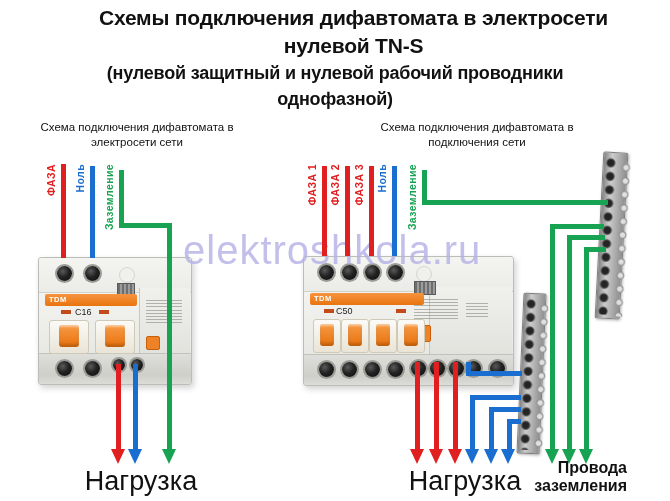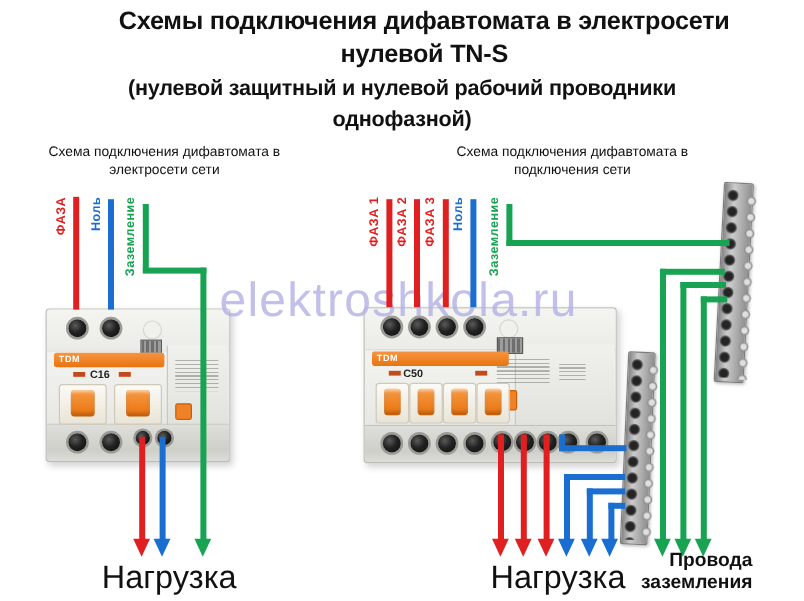--- a/index.html
+++ b/index.html
@@ -44,21 +44,21 @@
   .bk-bot{position:absolute;left:0;right:0;bottom:0;height:30px;
           background:linear-gradient(180deg,#dededa,#cfcfca 70%,#dcdcd8);border-top:1px solid #c2c2bc;border-radius:0 0 3px 3px;}
   .screw{position:absolute;width:15px;height:15px;border-radius:50%;
          background:radial-gradient(circle at 38% 35%,#5a5a5a 0%,#222 45%,#0d0d0d 100%);
          box-shadow:0 0 0 2px #9b9b95;}
   .screw.sm{width:12px;height:12px;}
   .hole{position:absolute;width:14px;height:14px;border-radius:50%;background:#f0f0ed;border:1px solid #d6d6d0;}
   .o-stripe{position:absolute;height:12px;background:linear-gradient(180deg,#f79440,#e8740f);
             border-radius:2px;z-index:2;}
   .tdm{position:absolute;left:4px;top:1px;font-size:7.5px;font-weight:bold;color:#fff;letter-spacing:.5px;}
-  .rating{position:absolute;font-size:9px;font-weight:bold;color:#222;z-index:2;}
+  .rating{position:absolute;font-size:9px;font-weight:normal;color:#222;z-index:2;}
   .rdash{position:absolute;width:10px;height:4px;background:#c34a1a;z-index:2;}
   .toggle{position:absolute;width:38px;height:32px;background:linear-gradient(#fbfaf6,#e9e4d6);
           border:1px solid #cfc9b8;border-radius:3px;z-index:2;}
   .toggle .lever{margin:4px auto 0;width:20px;height:22px;border-radius:3px;
           background:linear-gradient(180deg,#f79a45,#e8720d);box-shadow:inset 0 -3px 3px rgba(0,0,0,.18),inset 0 2px 2px rgba(255,255,255,.45);}
   .toggle.n4{width:26px;}
   .toggle.n4 .lever{width:14px;}
   .module{position:absolute;top:30px;bottom:30px;background:linear-gradient(180deg,#f0f0ed,#e2e2dd);
           border-left:1px solid #c8c8c2;}
   .win{position:absolute;border:1px solid #5a5a5a;

